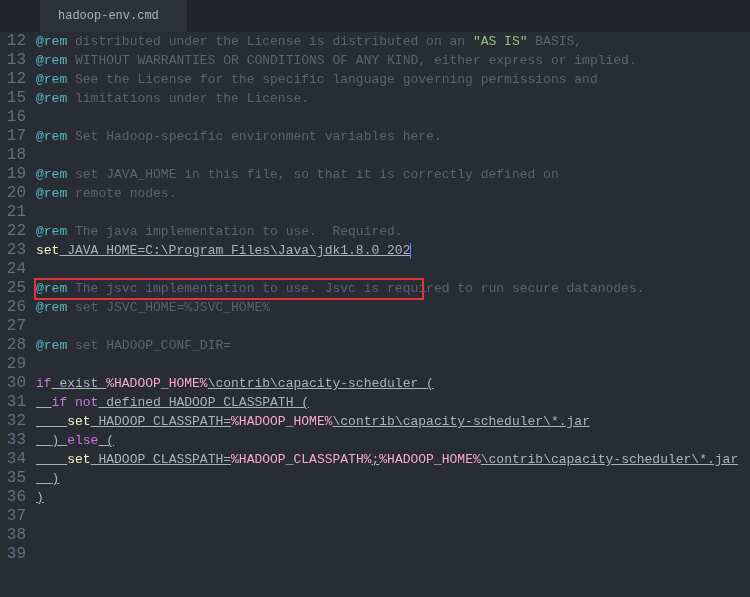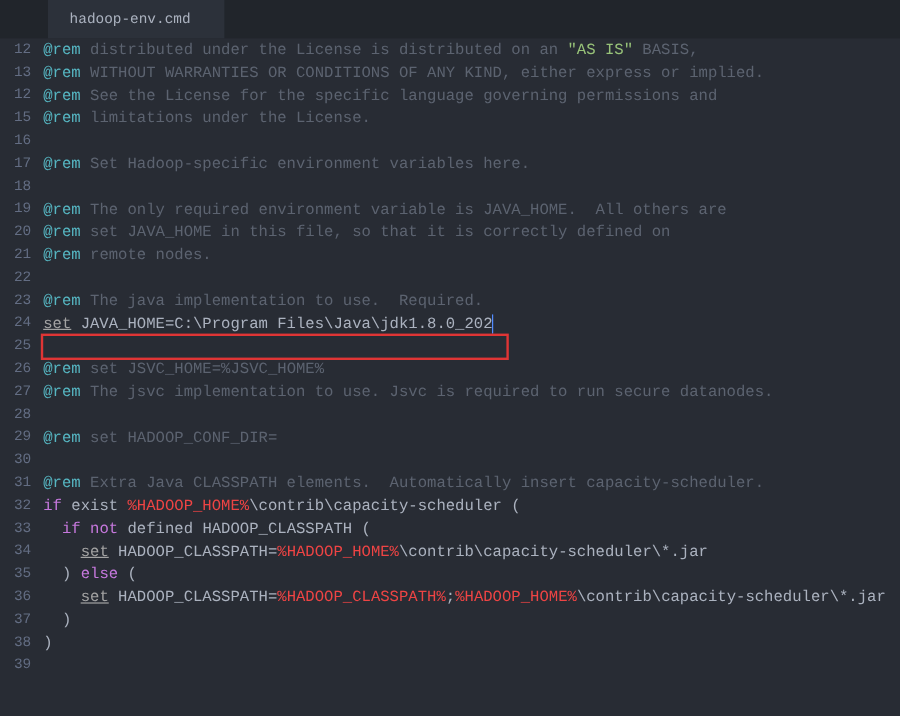--- a/index.html
+++ b/index.html
@@ -36,38 +36,38 @@
     .gutter {
       width: 36px;
       color: #636d83;
       text-align: right;
       padding-right: 10px;
       user-select: none;
     }
     .line-num {
       height: 19px;
       line-height: 19px;
-      font-size: 12px;
+      font-size: 16px;
     }
     .code {
       flex: 1;
       position: relative;
     }
     .line {
       height: 19px;
       line-height: 19px;
       white-space: pre;
     }
     .c-rem { color: #56b6c2; }
     .c-rem-text { color: #5c6370; }
     .c-str { color: #98c379; }
-    .c-set { color: #a3a3a3; text-decoration: underline; }
-    .c-plain { color: #abb2bf; }
+    .c-set { color: #fef9c3; }
+    .c-plain { color: #abb2bf; text-decoration: underline; }
     .c-kw { color: #c678dd; }
-    .c-var { color: #ef4444; }
+    .c-var { color: #f9a8d4; }
     .highlight-box {
       position: absolute;
       border: 2px solid #e03535;
       pointer-events: none;
       left: -2px;
       top: 246px;
       width: 390px;
       height: 22px;
     }
     .cursor {
@@ -120,33 +120,31 @@
   <div class="code">
     <div class="highlight-box"></div>
 
     <div class="line"><span class="c-rem">@rem</span><span class="c-rem-text"> distributed under the License is distributed on an </span><span class="c-str">"AS IS"</span><span class="c-rem-text"> BASIS,</span></div>
     <div class="line"><span class="c-rem">@rem</span><span class="c-rem-text"> WITHOUT WARRANTIES OR CONDITIONS OF ANY KIND, either express or implied.</span></div>
     <div class="line"><span class="c-rem">@rem</span><span class="c-rem-text"> See the License for the specific language governing permissions and</span></div>
     <div class="line"><span class="c-rem">@rem</span><span class="c-rem-text"> limitations under the License.</span></div>
     <div class="line"></div>
     <div class="line"><span class="c-rem">@rem</span><span class="c-rem-text"> Set Hadoop-specific environment variables here.</span></div>
     <div class="line"></div>
-    <div class="line"><span class="c-rem">@rem</span><span class="c-rem-text"> The only required environment variable is JAVA_HOME.  All others are</span></div>
     <div class="line"><span class="c-rem">@rem</span><span class="c-rem-text"> set JAVA_HOME in this file, so that it is correctly defined on</span></div>
     <div class="line"><span class="c-rem">@rem</span><span class="c-rem-text"> remote nodes.</span></div>
     <div class="line"></div>
     <div class="line"><span class="c-rem">@rem</span><span class="c-rem-text"> The java implementation to use.  Required.</span></div>
     <div class="line"><span class="c-set">set</span><span class="c-plain"> JAVA_HOME=C:\Program Files\Java\jdk1.8.0_202</span><span class="cursor"></span></div>
     <div class="line"></div>
+    <div class="line"><span class="c-rem">@rem</span><span class="c-rem-text"> The jsvc implementation to use. Jsvc is required to run secure datanodes.</span></div>
     <div class="line"><span class="c-rem">@rem</span><span class="c-rem-text"> set JSVC_HOME=</span><span class="c-rem-text">%JSVC_HOME%</span></div>
-    <div class="line"><span class="c-rem">@rem</span><span class="c-rem-text"> The jsvc implementation to use. Jsvc is required to run secure datanodes.</span></div>
     <div class="line"></div>
     <div class="line"><span class="c-rem">@rem</span><span class="c-rem-text"> set HADOOP_CONF_DIR=</span></div>
     <div class="line"></div>
-    <div class="line"><span class="c-rem">@rem</span><span class="c-rem-text"> Extra Java CLASSPATH elements.  Automatically insert capacity-scheduler.</span></div>
     <div class="line"><span class="c-kw">if</span><span class="c-plain"> exist </span><span class="c-var">%HADOOP_HOME%</span><span class="c-plain">\contrib\capacity-scheduler (</span></div>
     <div class="line"><span class="c-plain">  </span><span class="c-kw">if</span><span class="c-kw"> not</span><span class="c-plain"> defined HADOOP_CLASSPATH (</span></div>
     <div class="line"><span class="c-plain">    </span><span class="c-set">set</span><span class="c-plain"> HADOOP_CLASSPATH=</span><span class="c-var">%HADOOP_HOME%</span><span class="c-plain">\contrib\capacity-scheduler\*.jar</span></div>
     <div class="line"><span class="c-plain">  </span><span class="c-plain">) </span><span class="c-kw">else</span><span class="c-plain"> (</span></div>
     <div class="line"><span class="c-plain">    </span><span class="c-set">set</span><span class="c-plain"> HADOOP_CLASSPATH=</span><span class="c-var">%HADOOP_CLASSPATH%</span><span class="c-plain">;</span><span class="c-var">%HADOOP_HOME%</span><span class="c-plain">\contrib\capacity-scheduler\*.jar</span></div>
     <div class="line"><span class="c-plain">  </span><span class="c-plain">)</span></div>
     <div class="line"><span class="c-plain">)</span></div>
   </div>
 </div>
 

